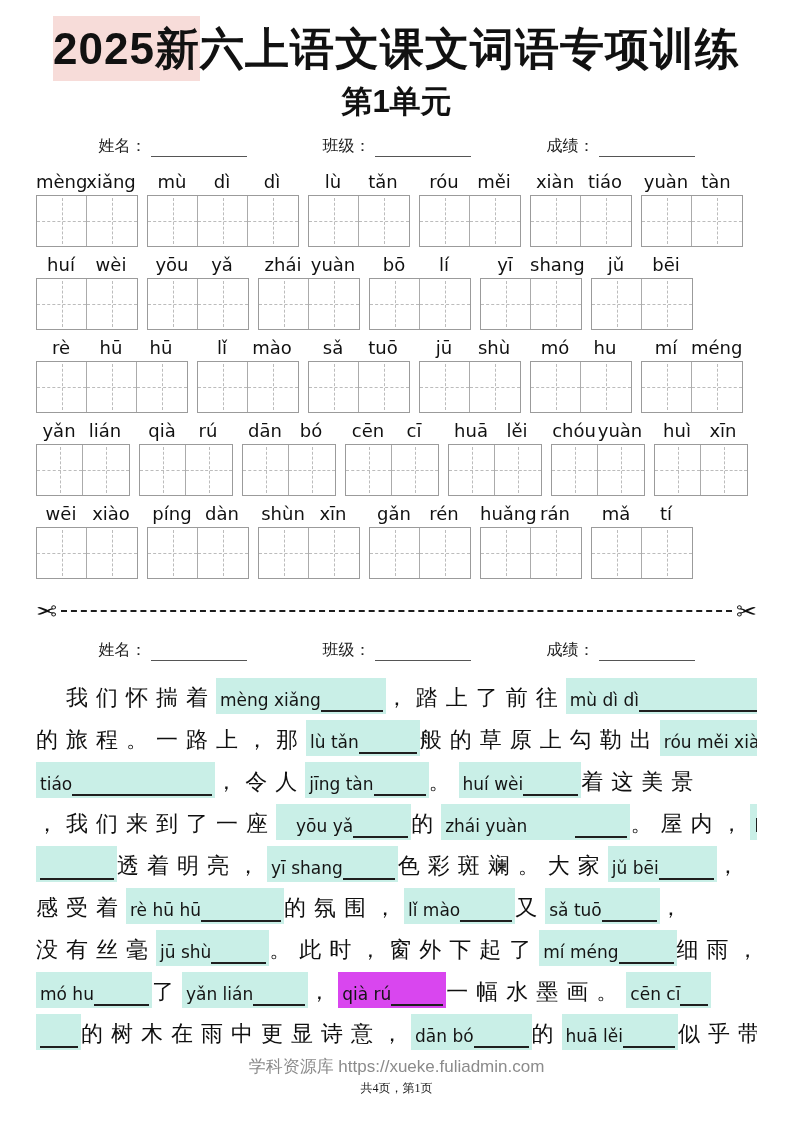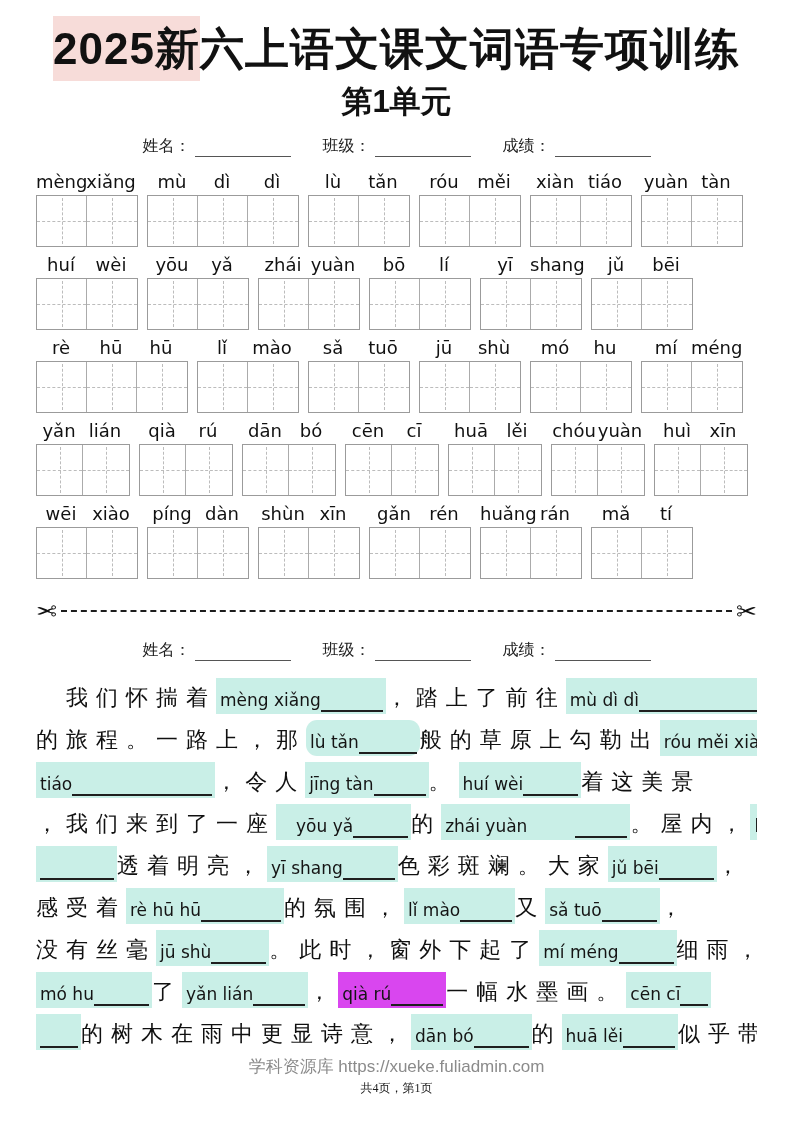--- a/index.html
+++ b/index.html
@@ -27,21 +27,21 @@
   .subtitle {
     text-align: center;
     font-size: 31px;
     font-weight: bold;
     margin-top: 8px;
   }
   
   .info-row {
     display: flex;
     justify-content: center;
-    gap: 32px;
+    gap: 76px;
     margin-top: 13px;
     font-family: "Liberation Serif", serif;
     font-size: 16px;
     color: #222;
   }
   .info-item { display: inline-flex; align-items: flex-end; }
   .info-line {
     display: inline-block;
     width: 96px; height: 16px;
     border-bottom: 1px solid #555;
@@ -515,21 +515,21 @@
           <span class="ul" style="width: 62px;"></span>
         </span>
         <span class="cn">，踏上了前往</span>
         <span class="blank" style="background: rgb(201, 239, 231);">
           <span class="py">mù dì dì</span>
           <span class="ul" style="width: 150px;"></span>
         </span>
       </div>
       <div class="p-line">
         <span class="cn">的旅程。一路上，那</span>
-        <span class="blank" style="background: rgb(201, 239, 231); border-radius: 11px;">
+        <span class="blank" style="background: rgb(201, 239, 231);">
           <span class="py">lù tǎn</span>
           <span class="ul" style="width: 58px;"></span>
         </span>
         <span class="cn">般的草原上勾勒出</span>
         <span class="blank" style="background: rgb(201, 239, 231);">
           <span class="py">róu měi xiàn</span>
         </span>
       </div>
       <div class="p-line">
         <span class="blank" style="background: rgb(201, 239, 231);">

